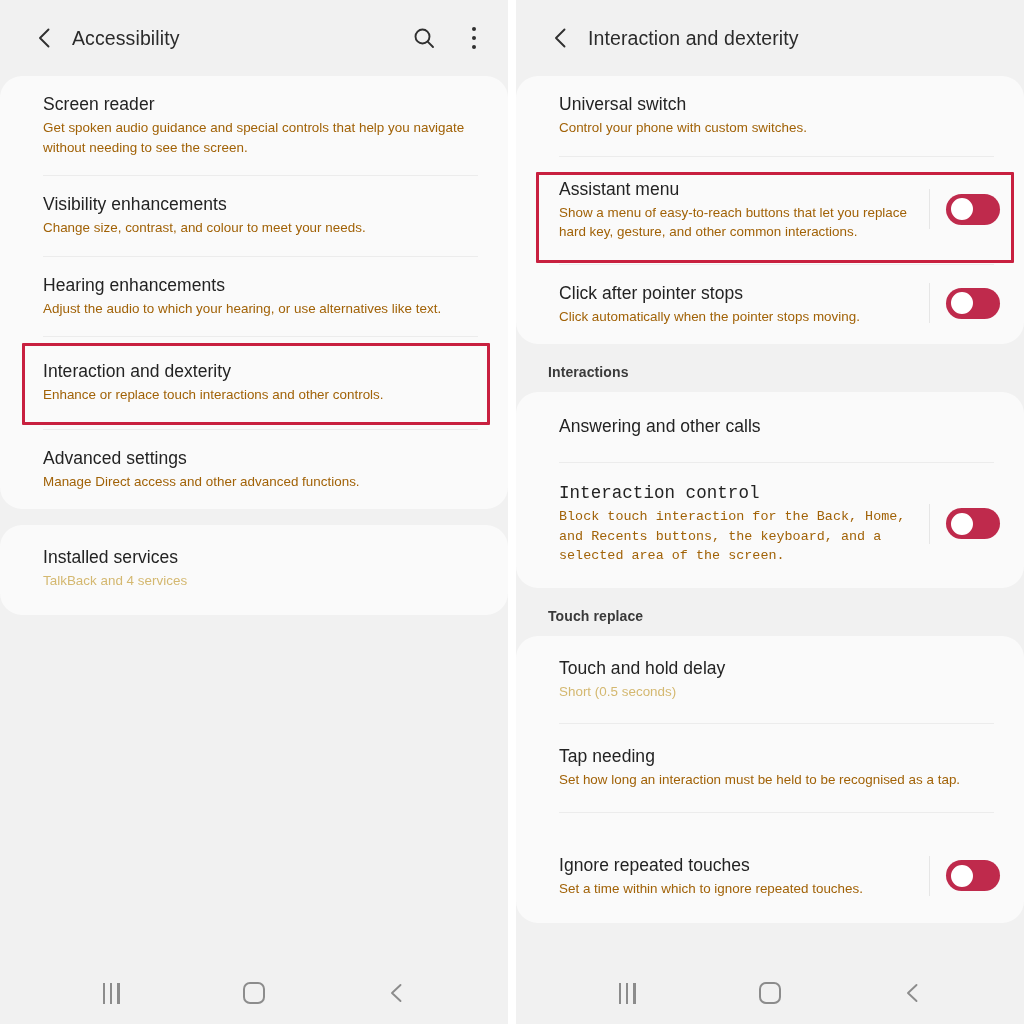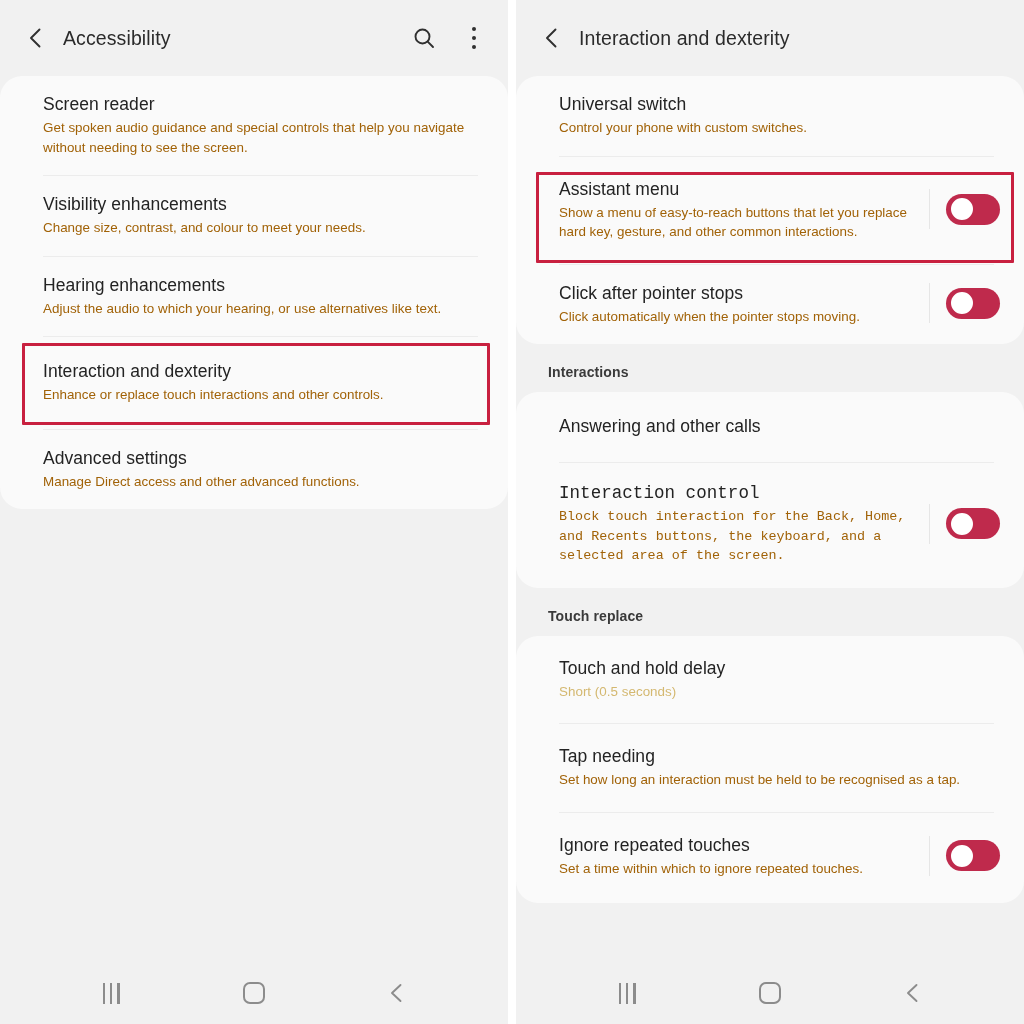--- a/index.html
+++ b/index.html
@@ -15,21 +15,21 @@
     background:#f1f1f1;
     position:relative;
     display:flex; flex-direction:column;
   }
   .phone.left { margin-right:8px; }
 
   
   .appbar {
     height:76px; flex:0 0 76px;
     display:flex; align-items:center;
-    padding:0 22px 0 23px;
+    padding:0 22px 0 32px;
     background:#f1f1f1;
   }
   .back-ico { width:26px; height:26px; flex:0 0 26px; margin-right:14px; cursor:pointer; }
   .back-ico svg { display:block; }
   .appbar-title {
     font-size:19.5px; color:#2b2b2b; letter-spacing:0.1px;
     white-space:nowrap; flex:1 1 auto;
   }
   .appbar-actions { display:flex; align-items:center; gap:26px; }
   .hdr-ico { width:24px; height:24px; cursor:pointer; }
@@ -158,20 +158,28 @@
         <div class="divider"></div>
 
         <div class="row">
           <div class="texts">
             <div class="row-title">Advanced settings</div>
             <div class="row-sub">Manage Direct access and other advanced functions.</div>
           </div>
         </div>
       </div>
 
+      <div class="card" style="margin-top:16px;">
+        <div class="row" style="padding-top:20px;padding-bottom:24px;">
+          <div class="texts">
+            <div class="row-title">Installed services</div>
+            <div class="row-sub accent">TalkBack and 4 services</div>
+          </div>
+        </div>
+      </div>
 
       <div class="hl" style="left:22px; top:267px; width:468px; height:82px;"></div>
     </div>
 
     <div class="navbar">
       <span class="nav-btn">
         <span class="nav-recents">
             <i></i>
             <i></i>
             <i></i>
@@ -274,21 +282,21 @@
         <div class="divider"></div>
 
         <div class="row" style="padding-top:20px;padding-bottom:22px;">
           <div class="texts">
             <div class="row-title">Tap needing</div>
             <div class="row-sub">Set how long an interaction must be held to be recognised as a tap.</div>
           </div>
         </div>
         <div class="divider"></div>
 
-        <div class="row" style="padding-top:20px;padding-bottom:24px;">
+        <div class="row" style="padding-top:20px;padding-bottom:24px;margin-top:20px;">
           <div class="texts">
             <div class="row-title">Ignore repeated touches</div>
             <div class="row-sub">Set a time within which to ignore repeated touches.</div>
           </div>
           <div class="tgl-wrap">
             <span class="tgl-sep"></span>
             <span class="toggle">
                 <span class="knob"></span>
               </span>
           </div>

